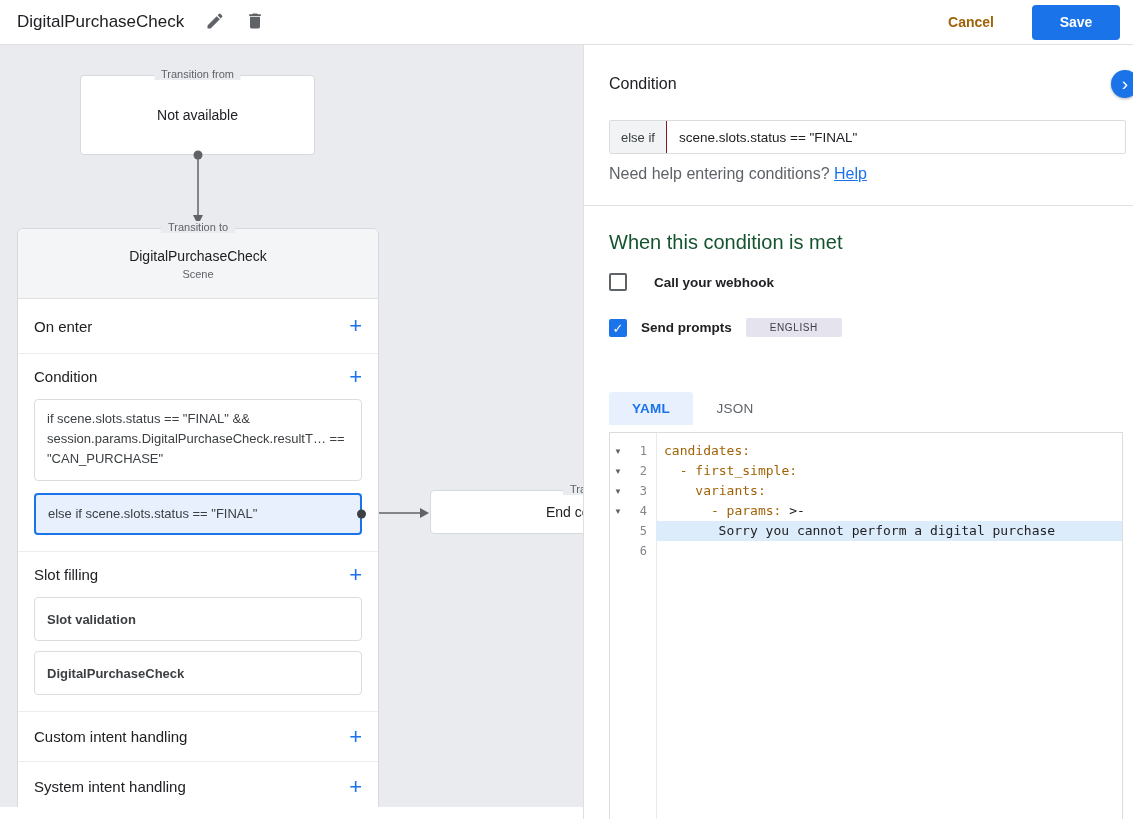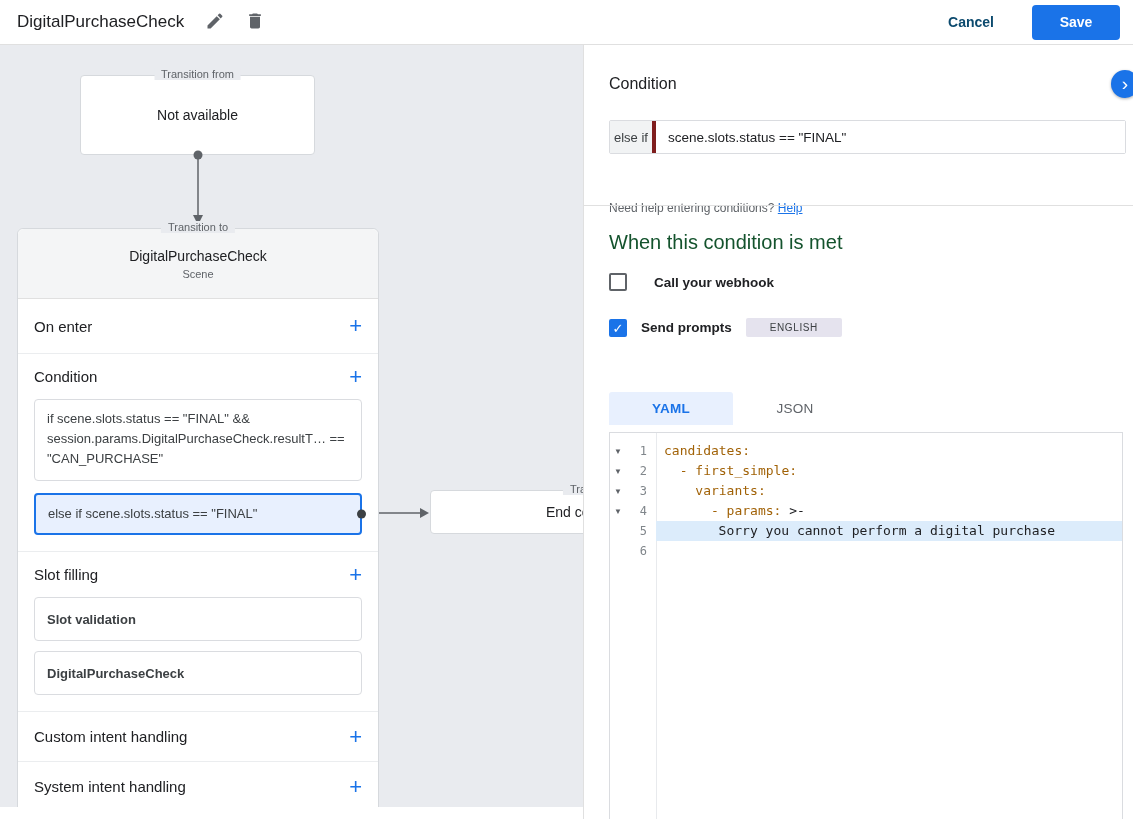--- a/index.html
+++ b/index.html
@@ -7,21 +7,21 @@
     font-family:"Liberation Sans", sans-serif; color:#202124; }
 
   
   .topbar { position:absolute; left:0; top:0; right:0; height:45px; background:#fff;
     border-bottom:1px solid #e0e0e0; display:flex; align-items:center; z-index:20; }
   .topbar-title { margin-left:17px; font-size:17px; color:#202124; }
   .icon-btn { width:34px; height:34px; border:none; background:transparent; cursor:pointer;
     display:flex; align-items:center; justify-content:center; margin-left:6px; border-radius:50%; }
   .icon-btn:first-of-type { margin-left:14px; }
   .topbar-spacer { flex:1; }
-  .cancel-btn { border:none; background:transparent; color:#0c4a6e; font-size:14px;
+  .cancel-btn { border:none; background:transparent; color:#a16207; font-size:14px;
     font-weight:700; margin-right:38px; cursor:pointer; font-family:inherit; }
   .save-btn { width:88px; height:35px; background:#1a73e8; color:#fff; border:none;
     border-radius:4px; font-size:14px; font-weight:700; margin-right:13px; cursor:pointer; font-family:inherit; }
 
   
   .canvas { position:absolute; left:0; top:45px; width:583px; bottom:12px; background:#e9ebef;
     overflow:hidden; }
   .node { position:absolute; background:#fff; border:1px solid #d6d9dd; border-radius:4px; }
   .node-badge { position:absolute; top:-8px; left:50%; transform:translateX(-50%);
     background:#e9ebef; padding:0 7px; font-size:11px; color:#5f6368; white-space:nowrap; }
@@ -58,42 +58,42 @@
 
   
   .panel { position:absolute; left:583px; top:45px; width:550px; bottom:0; background:#fff;
     border-left:1px solid #e0e0e0; z-index:10; overflow:hidden; }
   .panel-title { position:absolute; left:25px; top:30px; font-size:16px; color:#202124; }
   .collapse-btn { position:absolute; right:-6px; top:25px; width:28px; height:28px; border:none;
     border-radius:50%; background:#1a73e8; color:#fff; font-size:19px; line-height:26px;
     cursor:pointer; box-shadow:0 1px 3px rgba(0,0,0,.3); text-align:center; padding:0; }
   .cond-row { position:absolute; left:25px; top:75px; width:517px; height:34px; display:flex;
     border:1px solid #dadce0; border-radius:2px; }
-  .cond-prefix { background:#f1f3f4; border-right:4px solid #7f1d1d; padding:0 4px;
+  .cond-prefix { background:#f1f3f4; border-right:1px solid #7f1d1d; padding:0 11px;
     font-size:13px; color:#3c4043; display:flex; align-items:center; }
   .cond-input { flex:1; border:none; outline:none; padding:0 12px; font-size:13.5px;
     color:#202124; font-family:inherit; }
-  .help-line { position:absolute; left:25px; top:120px; font-size:12px; color:#5f6368;margin-top:36px; }
+  .help-line { position:absolute; left:25px; top:120px; font-size:16px; color:#5f6368; }
   .link { color:#1a73e8; text-decoration:underline; cursor:pointer; }
   .panel-divider { position:absolute; left:0; right:0; top:160px; height:1px; background:#e0e0e0; }
   .met-title { position:absolute; left:25px; top:186px; font-size:20px; color:#14532d; }
   .cb-row { position:absolute; left:25px; display:flex; align-items:center; }
   .cb-row.r1 { top:228px;gap:13px; }
   .cb-row.r2 { top:273px; }
   .checkbox { width:18px; height:18px; border:2px solid #5f6368; border-radius:2px;
     margin-right:14px; cursor:pointer; flex:none; }
   .checkbox.checked { background:#1a73e8; border-color:#1a73e8; color:#fff; font-size:13px;
     line-height:15px; text-align:center; }
   .cb-label { font-size:13.5px; font-weight:700; color:#202124; }
   .lang-badge { margin-left:14px; background:#e5e3ee; color:#3c4043; font-size:10px;
     letter-spacing:.6px; padding:4px 24px; border-radius:2px; font-weight:400; }
   .hint { position:absolute; left:25px; top:301px; width:505px; font-size:12.5px;
     line-height:16px; color:#3c4043; }
   .tabs { position:absolute; left:25px; top:347px; display:flex; height:33px; }
-  .tab { width:124px; display:flex; align-items:center; justify-content:center; font-size:13.5px;
+  .tab { width:84px; display:flex; align-items:center; justify-content:center; font-size:13.5px;
     color:#5f6368; cursor:pointer; letter-spacing:.3px; }
   .tab.active { background:#e8f0fe; color:#1a73e8; font-weight:700; border-radius:3px 3px 0 0; }
 
   
   .editor { position:absolute; left:25px; top:387px; width:514px; height:400px;
     border:1px solid #dadce0; background:#fff; }
   .gutter-line { position:absolute; left:46px; top:0; bottom:0; width:1px; background:#e8eaed; }
   .ed-rows { position:relative; padding-top:8px; }
   .ed-row { display:flex; height:20px; }
   .gutter { width:46px; flex:none; display:flex; align-items:center; }

